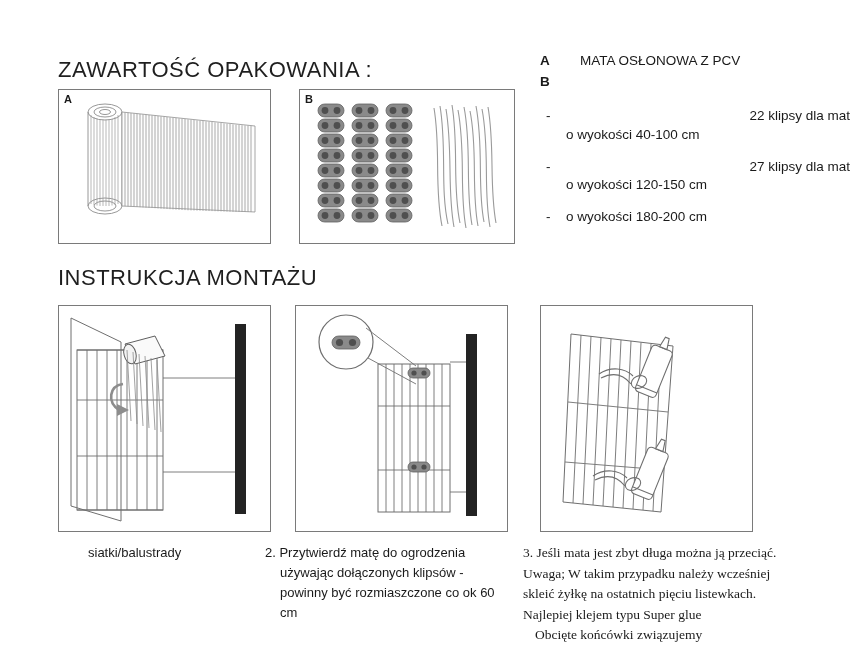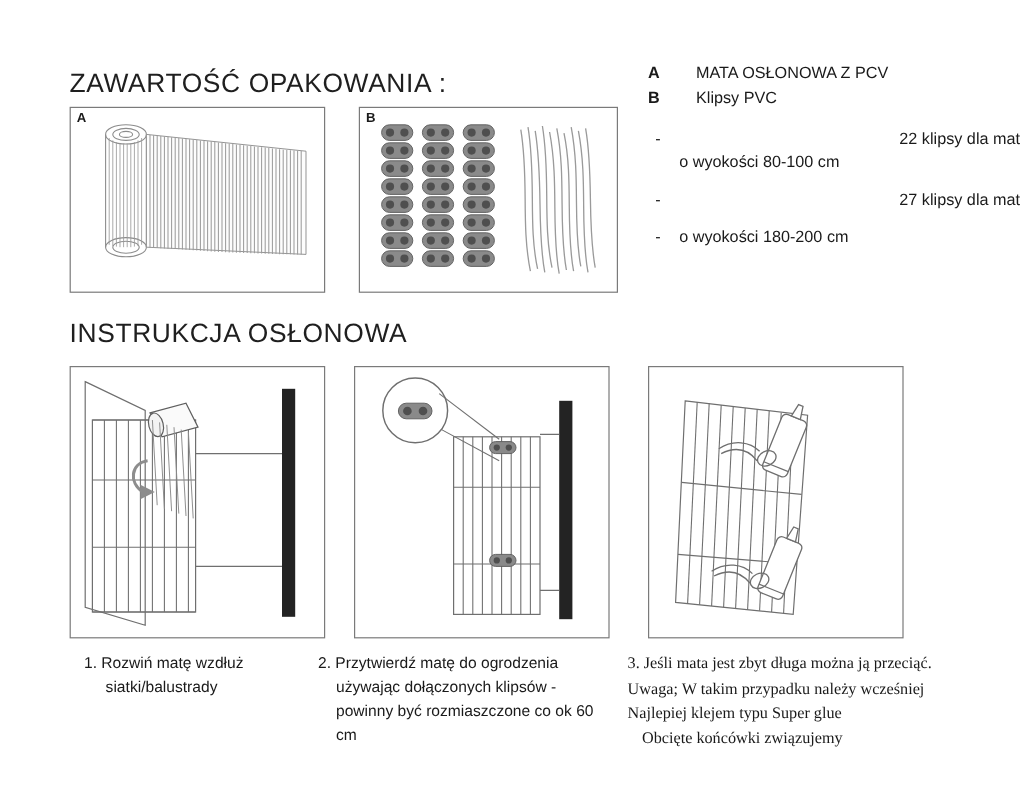--- a/index.html
+++ b/index.html
@@ -117,45 +117,45 @@
   }
   #caption3 .c-indent { padding-left: 12px; }
 </style>
 </head>
 <body>
 
 <div class="page">
 
   <div class="heading" id="contents-heading">ZAWARTOŚĆ OPAKOWANIA :</div>
 
-  <div class="heading" id="install-heading">INSTRUKCJA OSŁONOWA</div>
+  <div class="heading" id="install-heading">INSTRUKCJA MONTAŻU</div>
 
   <div class="legend">
 
     <div class="legend-row">
       <span class="legend-key">A</span>
       <span class="legend-val">MATA OSŁONOWA Z  PCV</span>
     </div>
 
     <div class="legend-row">
       <span class="legend-key">B</span>
-      <span class="legend-val">Klipsy PVC</span>
     </div>
 
     <div class="legend-groups">
 
       <div class="legend-group">
         <span class="dash">-</span>
         <div class="l1">22 klipsy dla mat</div>
-        <div class="l2">o wyokości 80-100 cm</div>
+        <div class="l2">o wyokości 40-100 cm</div>
       </div>
 
       <div class="legend-group">
         <span class="dash">-</span>
         <div class="l1">27 klipsy dla mat</div>
+        <div class="l2">o wyokości 120-150 cm</div>
       </div>
 
       <div class="legend-group">
         <span class="dash">-</span>
         <div class="l2">o wyokości 180-200 cm</div>
       </div>
 
     </div>
   </div>
 
@@ -448,30 +448,30 @@
       </g>
       <g stroke="#6f6f6f" stroke-width="1.1" fill="none">
         <path d="M52 170 C64 162, 78 164, 86 172"></path>
         <ellipse cx="92" cy="178" rx="8" ry="6" transform="rotate(-25 92 178)"></ellipse>
         <path d="M54 174 C66 168, 76 170, 84 180"></path>
       </g>
     </svg>
   </div>
 
   <div class="caption" id="caption1">
-    <div class="l1">1. Rozwiń matę wzdłuż</div>
     <div class="l2">siatki/balustrady</div>
   </div>
 
   <div class="caption" id="caption2">
     <div class="l1">2. Przytwierdź matę do ogrodzenia</div>
     <div class="l2">używając dołączonych klipsów -</div>
     <div class="l3">powinny być rozmiaszczone co ok 60 cm</div>
   </div>
 
   <div class="caption" id="caption3">
     <div>3. Jeśli mata jest zbyt długa można ją przeciąć.</div>
     <div>Uwaga; W takim przypadku należy wcześniej</div>
+    <div>skleić żyłkę na ostatnich pięciu listewkach.</div>
     <div>Najlepiej klejem typu Super glue</div>
     <div class="c-indent">Obcięte końcówki związujemy</div>
   </div>
 
 </div>
 
 </body></html>

